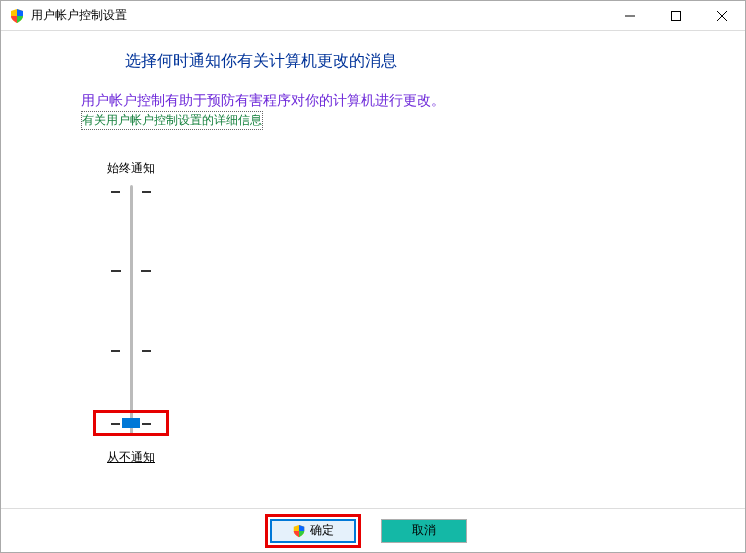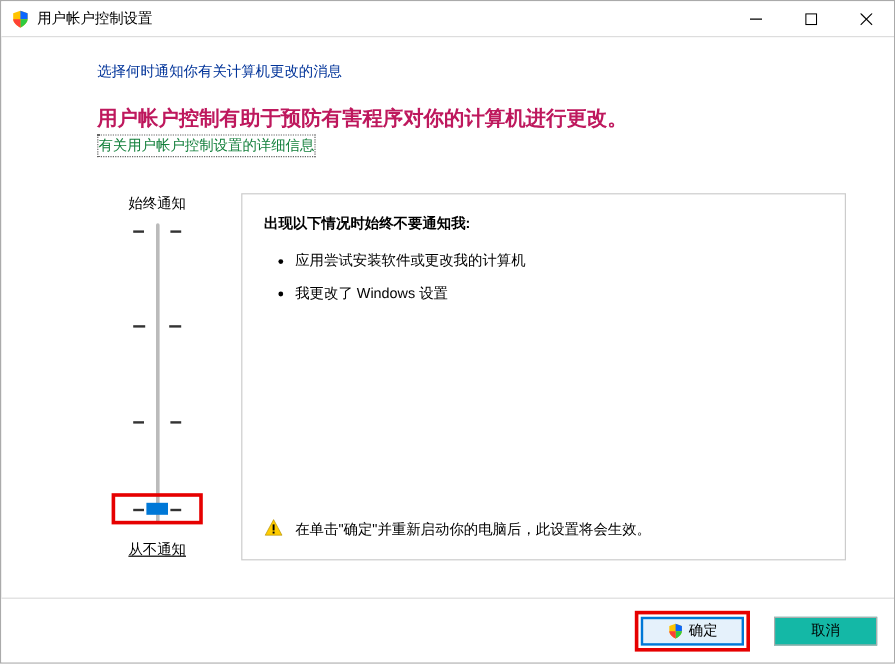--- a/index.html
+++ b/index.html
@@ -37,29 +37,29 @@
       display: flex; align-items: center; justify-content: center;
       color: #000;
       font-family: sans-serif;
     }
 
     .content {
       padding: 20px 40px 0 80px;
     }
     .heading {
       color: #003399;
-      font-size: 12px;
+      font-size: 16px;
       margin-bottom: 18px;
       font-weight: normal;
+      margin-left: 44px;
     }
     .desc-text {
-      font-size: 17px;
-      color: #be185d;
+      font-size: 14px;
+      color: #6d28d9;
       line-height: 1.5;
-      font-weight: bold;
     }
     .link {
       color: #15803d;
       border: 1px dotted #666;
       display: inline-block;
       cursor: pointer;
     }
 
     .slider-area {
       display: flex;
@@ -145,24 +145,24 @@
       gap: 10px;
       padding-top: 10px;
     }
     .warn-icon { width: 16px; height: 16px; flex-shrink: 0; }
     .warn-text { font-size: 12px; line-height: 1.5; }
 
     .footer {
       position: absolute;
       bottom: 0; left: 0; right: 0;
       border-top: 1px solid #ddd;
-      height: 54px;
-      display: flex;
-      align-items: center;
-      justify-content: flex-end;
+      height: 44px;
+      display: flex;
+      align-items: center;
+      justify-content: center;
       padding-right: 14px;
       gap: 20px;
       background: #fff;
     }
     .btn {
       min-width: 86px;
       height: 24px;
       border: 1px solid #adadad;
       background: #14b8a6;
       font-size: 12px;
@@ -242,37 +242,20 @@
         <div class="tick-row" style="bottom:10px;">
             <span class="tick-mark"></span>
             <span class="tick-mark"></span>
           </div>
         <div class="thumb"></div>
         <div class="thumb-highlight"></div>
       </div>
       <div class="slider-label-bottom">从不通知</div>
     </div>
 
-    <div class="info-panel">
-      <div class="info-title">出现以下情况时始终不要通知我:</div>
-      <ul class="info-list">
-        <li>应用尝试安装软件或更改我的计算机</li>
-        <li>我更改了 Windows 设置</li>
-      </ul>
-      <div class="warning-row">
-        <span class="warn-icon">
-          <svg viewBox="0 0 16 16">
-              <path d="M8 1 L15 14 H1 Z" fill="#ffcc00" stroke="#aa8800" stroke-width="0.5"></path>
-              <rect x="7.2" y="5" width="1.6" height="5" fill="#000"></rect>
-              <rect x="7.2" y="11" width="1.6" height="1.6" fill="#000"></rect>
-            </svg>
-        </span>
-        <div class="warn-text">在单击"确定"并重新启动你的电脑后，此设置将会生效。</div>
-      </div>
-    </div>
   </div>
 </div>
 
 <div class="footer">
   <span class="ok-highlight">
     <button class="btn default">
       <span class="shield-mini">
         <svg viewBox="0 0 16 16">
             <path d="M8 1 L14 3 V8 C14 12 8 15 8 15 C8 15 2 12 2 8 V3 Z" fill="#ffc400"></path>
             <path d="M8 1 L14 3 V8 L8 8 Z" fill="#0a66ff"></path>

